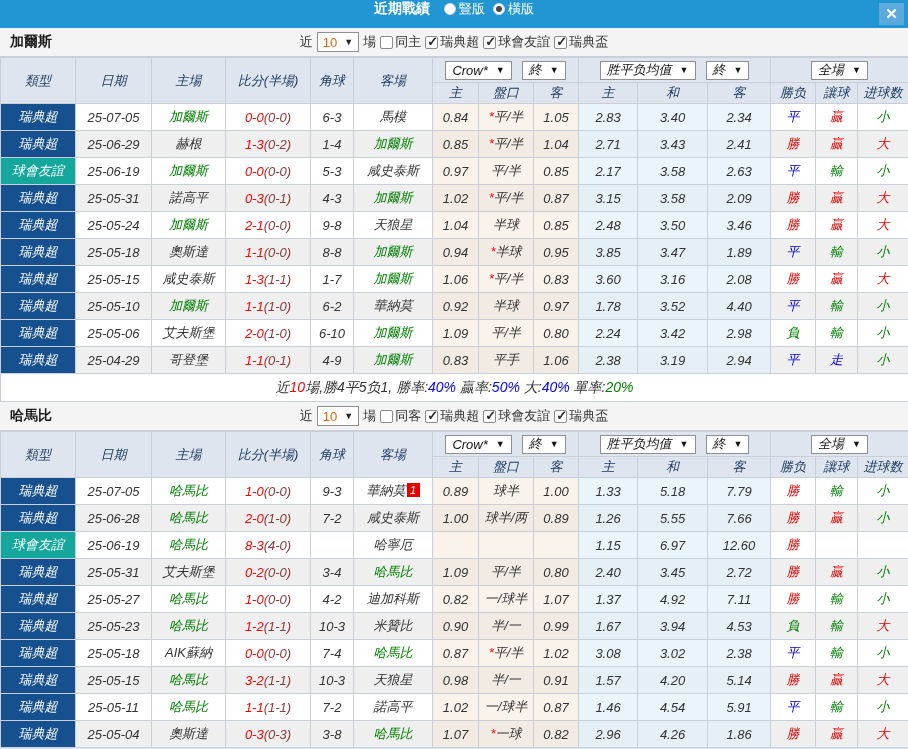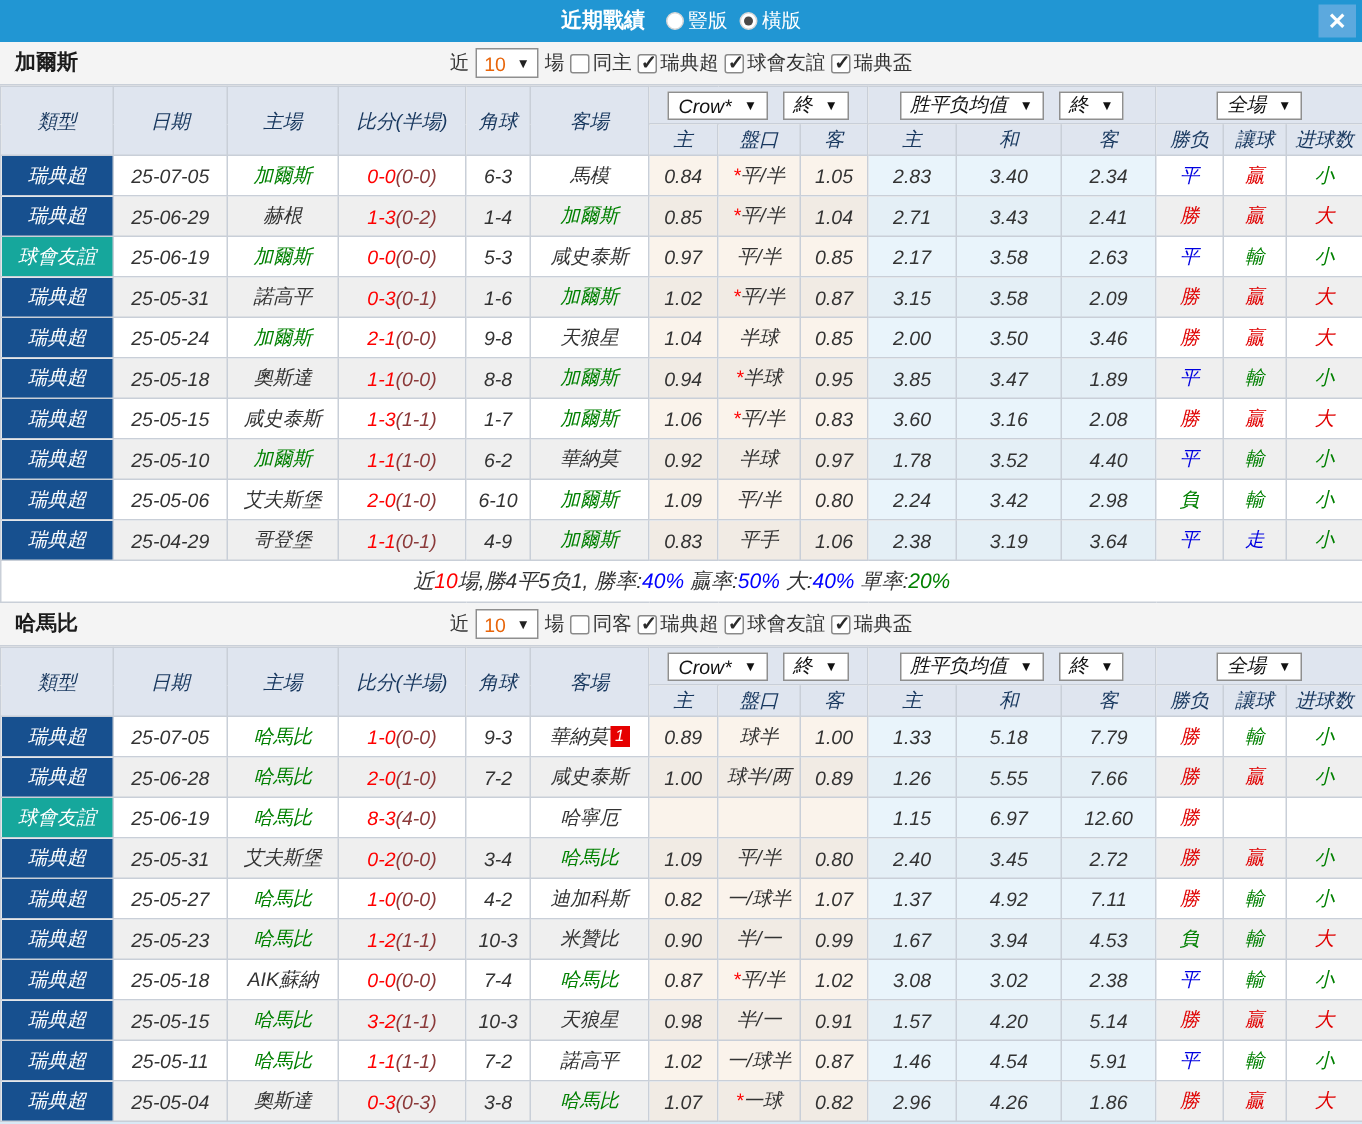--- a/index.html
+++ b/index.html
@@ -1,20 +1,20 @@
 <!DOCTYPE html>
 <html><head>
 <meta charset="utf-8">
 <style>
   * { box-sizing: border-box; }
   html,body { margin:0; padding:0; background:#fff; }
   body { width:908px; font-family:"Liberation Sans", sans-serif; }
 
   
-  .titlebar { height:28px; background:#2196D3; display:flex; align-items:center; justify-content:center; position:relative; }
+  .titlebar { height:28px; background:#2196D3; display:flex; align-items:flex-start; justify-content:center; position:relative; }
   .titlebar .title { color:#fff; font-weight:bold; font-size:14px; margin-right:6px; }
   .radio-opt { display:inline-flex; align-items:center; gap:3px; color:#fff; font-size:13px; margin-left:8px; cursor:pointer; }
   .radio { width:12px; height:12px; border-radius:50%; background:#fff; border:1px solid #d7d7d7; display:inline-block; position:relative; }
   .radio.selected::after { content:""; position:absolute; left:2px; top:2px; width:6px; height:6px; border-radius:50%; background:#4a4a4a; }
   .close-btn { position:absolute; right:4px; top:3px; width:25px; height:22px; background:#5CA9DE; color:#fff; font-size:15px; font-weight:bold; display:flex; align-items:center; justify-content:center; cursor:pointer; }
 
   
   .section-header { height:29px; background:#F4F4F4; border-bottom:1px solid #C9CFD8; display:flex; align-items:center; position:relative; }
   .team-name { font-weight:bold; font-size:14px; color:#1c1c1c; margin-left:10px; z-index:1; }
   .filters { position:absolute; left:0; right:0; display:flex; justify-content:center; align-items:center; gap:4px; font-size:13px; color:#333; }
@@ -217,21 +217,21 @@
         <td class="avgbg">2.63</td>
         <td><span style="color:#0000E0">平</span></td>
         <td><span style="color:#008000">輸</span></td>
         <td><span style="color:#008000">小</span></td>
       </tr>
       <tr>
         <td class="league">瑞典超</td>
         <td>25-05-31</td>
         <td>諾高平</td>
         <td><span class="score-ft">0-3</span><span class="score-ht">(0-1)</span></td>
-        <td>1-6</td>
+        <td>4-3</td>
         <td><span class="t-green">加爾斯</span></td>
         <td class="oddsbg">1.02</td>
         <td class="oddsbg"><span class="star">*</span>平/半</td>
         <td class="oddsbg">0.87</td>
         <td class="avgbg">3.15</td>
         <td class="avgbg">3.58</td>
         <td class="avgbg">2.09</td>
         <td><span style="color:#E00000">勝</span></td>
         <td><span style="color:#E00000">贏</span></td>
         <td><span style="color:#E00000">大</span></td>
@@ -239,21 +239,21 @@
       <tr>
         <td class="league">瑞典超</td>
         <td>25-05-24</td>
         <td><span class="t-green">加爾斯</span></td>
         <td><span class="score-ft">2-1</span><span class="score-ht">(0-0)</span></td>
         <td>9-8</td>
         <td>天狼星</td>
         <td class="oddsbg">1.04</td>
         <td class="oddsbg">半球</td>
         <td class="oddsbg">0.85</td>
-        <td class="avgbg">2.00</td>
+        <td class="avgbg">2.48</td>
         <td class="avgbg">3.50</td>
         <td class="avgbg">3.46</td>
         <td><span style="color:#E00000">勝</span></td>
         <td><span style="color:#E00000">贏</span></td>
         <td><span style="color:#E00000">大</span></td>
       </tr>
       <tr>
         <td class="league">瑞典超</td>
         <td>25-05-18</td>
         <td>奧斯達</td>
@@ -326,21 +326,21 @@
         <td>25-04-29</td>
         <td>哥登堡</td>
         <td><span class="score-ft">1-1</span><span class="score-ht">(0-1)</span></td>
         <td>4-9</td>
         <td><span class="t-green">加爾斯</span></td>
         <td class="oddsbg">0.83</td>
         <td class="oddsbg">平手</td>
         <td class="oddsbg">1.06</td>
         <td class="avgbg">2.38</td>
         <td class="avgbg">3.19</td>
-        <td class="avgbg">3.64</td>
+        <td class="avgbg">2.94</td>
         <td><span style="color:#0000E0">平</span></td>
         <td><span style="color:#0000E0">走</span></td>
         <td><span style="color:#008000">小</span></td>
       </tr>
     </tbody>
   <tfoot>
     <tr>
       <td colspan="15"><span style="color: rgb(51, 51, 51);">近</span><span style="color: rgb(255, 0, 0);">10</span><span style="color: rgb(51, 51, 51);">場,勝4平5负1, 勝率:</span><span style="color: rgb(0, 0, 255);">40%</span><span style="color: rgb(51, 51, 51);"> 贏率:</span><span style="color: rgb(0, 0, 255);">50%</span><span style="color: rgb(51, 51, 51);"> 大:</span><span style="color: rgb(0, 0, 255);">40%</span><span style="color: rgb(51, 51, 51);"> 單率:</span><span style="color: rgb(0, 128, 0);">20%</span></td>
     </tr>
   </tfoot>

